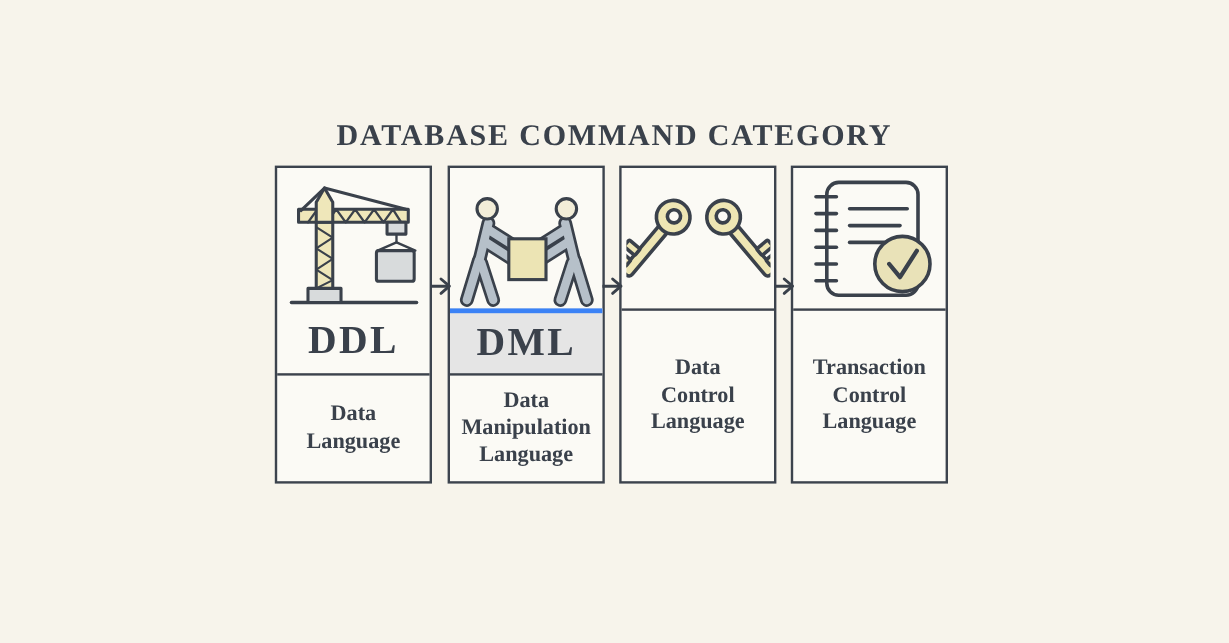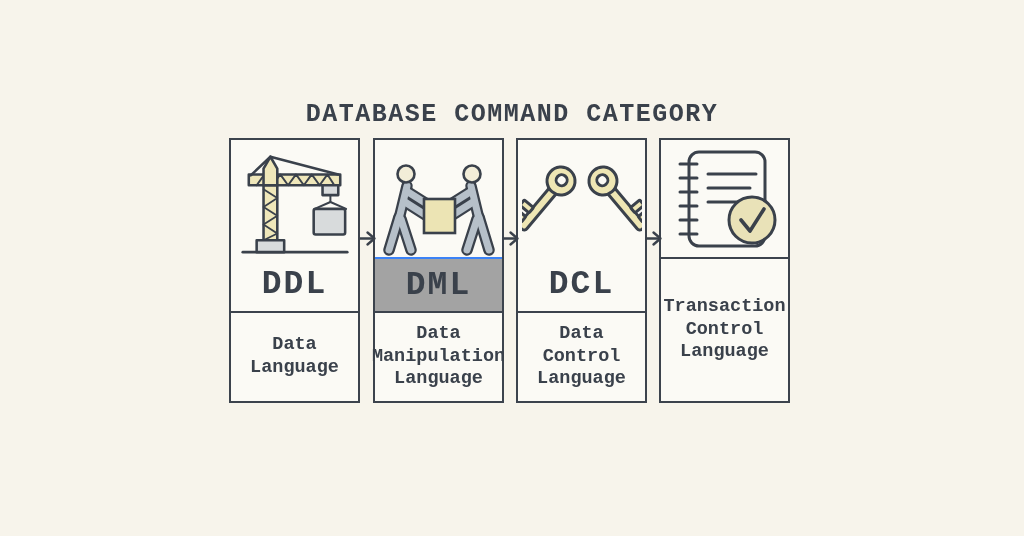--- a/index.html
+++ b/index.html
@@ -1,20 +1,20 @@
 <!DOCTYPE html>
 <html><head>
 <meta charset="utf-8">
 <style>
   * { margin:0; padding:0; box-sizing:border-box; }
   html,body { background:#e9e6dd; }
   .page {
     position:relative; width:1024px; height:536px; overflow:hidden;
     background:#f7f4eb; color:#3a414b;
-    font-family:Liberation Mono, monospace;
+    font-family:Liberation Serif, serif;
   }
   .title {
     position:absolute; top:100px; left:0; width:100%;
     text-align:center; font-size:25px; font-weight:700; letter-spacing:1.5px;
     color:#3a414b;
   }
   .card {
     position:absolute; top:138px; width:131px; height:265px;
     border:2px solid #3c434d; background:#fbfaf5;
     display:flex; flex-direction:column;
@@ -27,21 +27,21 @@
     height:117px; display:flex; align-items:flex-end; justify-content:center;
     overflow:hidden;
   }
   .icon-area svg { display:block; }
   .icon-pad { margin-bottom:5px; }
   .band {
     height:54px; display:flex; align-items:center; justify-content:center;
     font-size:33px; font-weight:600; letter-spacing:2px;
   }
   .band--highlight {
-    background:#a3a3a3; border-top:2px solid #3b82f6;
+    background:#e5e5e5; border-top:4px solid #3b82f6;
   }
   .name-box {
     flex:1; border-top:2px solid #3c434d;
     display:flex; flex-direction:column; align-items:center; justify-content:center;
     text-align:left; font-size:18.5px; font-weight:700; line-height:1.24;
     padding:2px;
   }
   .arrow {
     position:absolute; top:230px; width:19px; height:17px;
   }
@@ -148,21 +148,20 @@
           <g transform="translate(81,25) rotate(-40)">
             <rect x="-4.5" y="8" width="9" height="54" rx="3.5" fill="#eee6b4"></rect>
             <rect x="4" y="38" width="12" height="7" rx="1.5" fill="#eee6b4"></rect>
             <rect x="4" y="50" width="12" height="7" rx="1.5" fill="#eee6b4"></rect>
             <circle cx="0" cy="0" r="14" fill="#eee6b4"></circle>
             <circle cx="0" cy="-1" r="5.5" fill="#fbfaf5"></circle>
           </g>
         </g>
       </svg>
     </div>
-    <div class="band">DCL</div>
     <div class="name-box">
       <span>Data</span>
       <span>Control</span>
       <span>Language</span>
     </div>
   </div>
 
   <div class="card card-tcl">
     <div class="icon-area">
       <svg class="icon-pad" width="118" height="106" viewBox="0 0 118 106">

